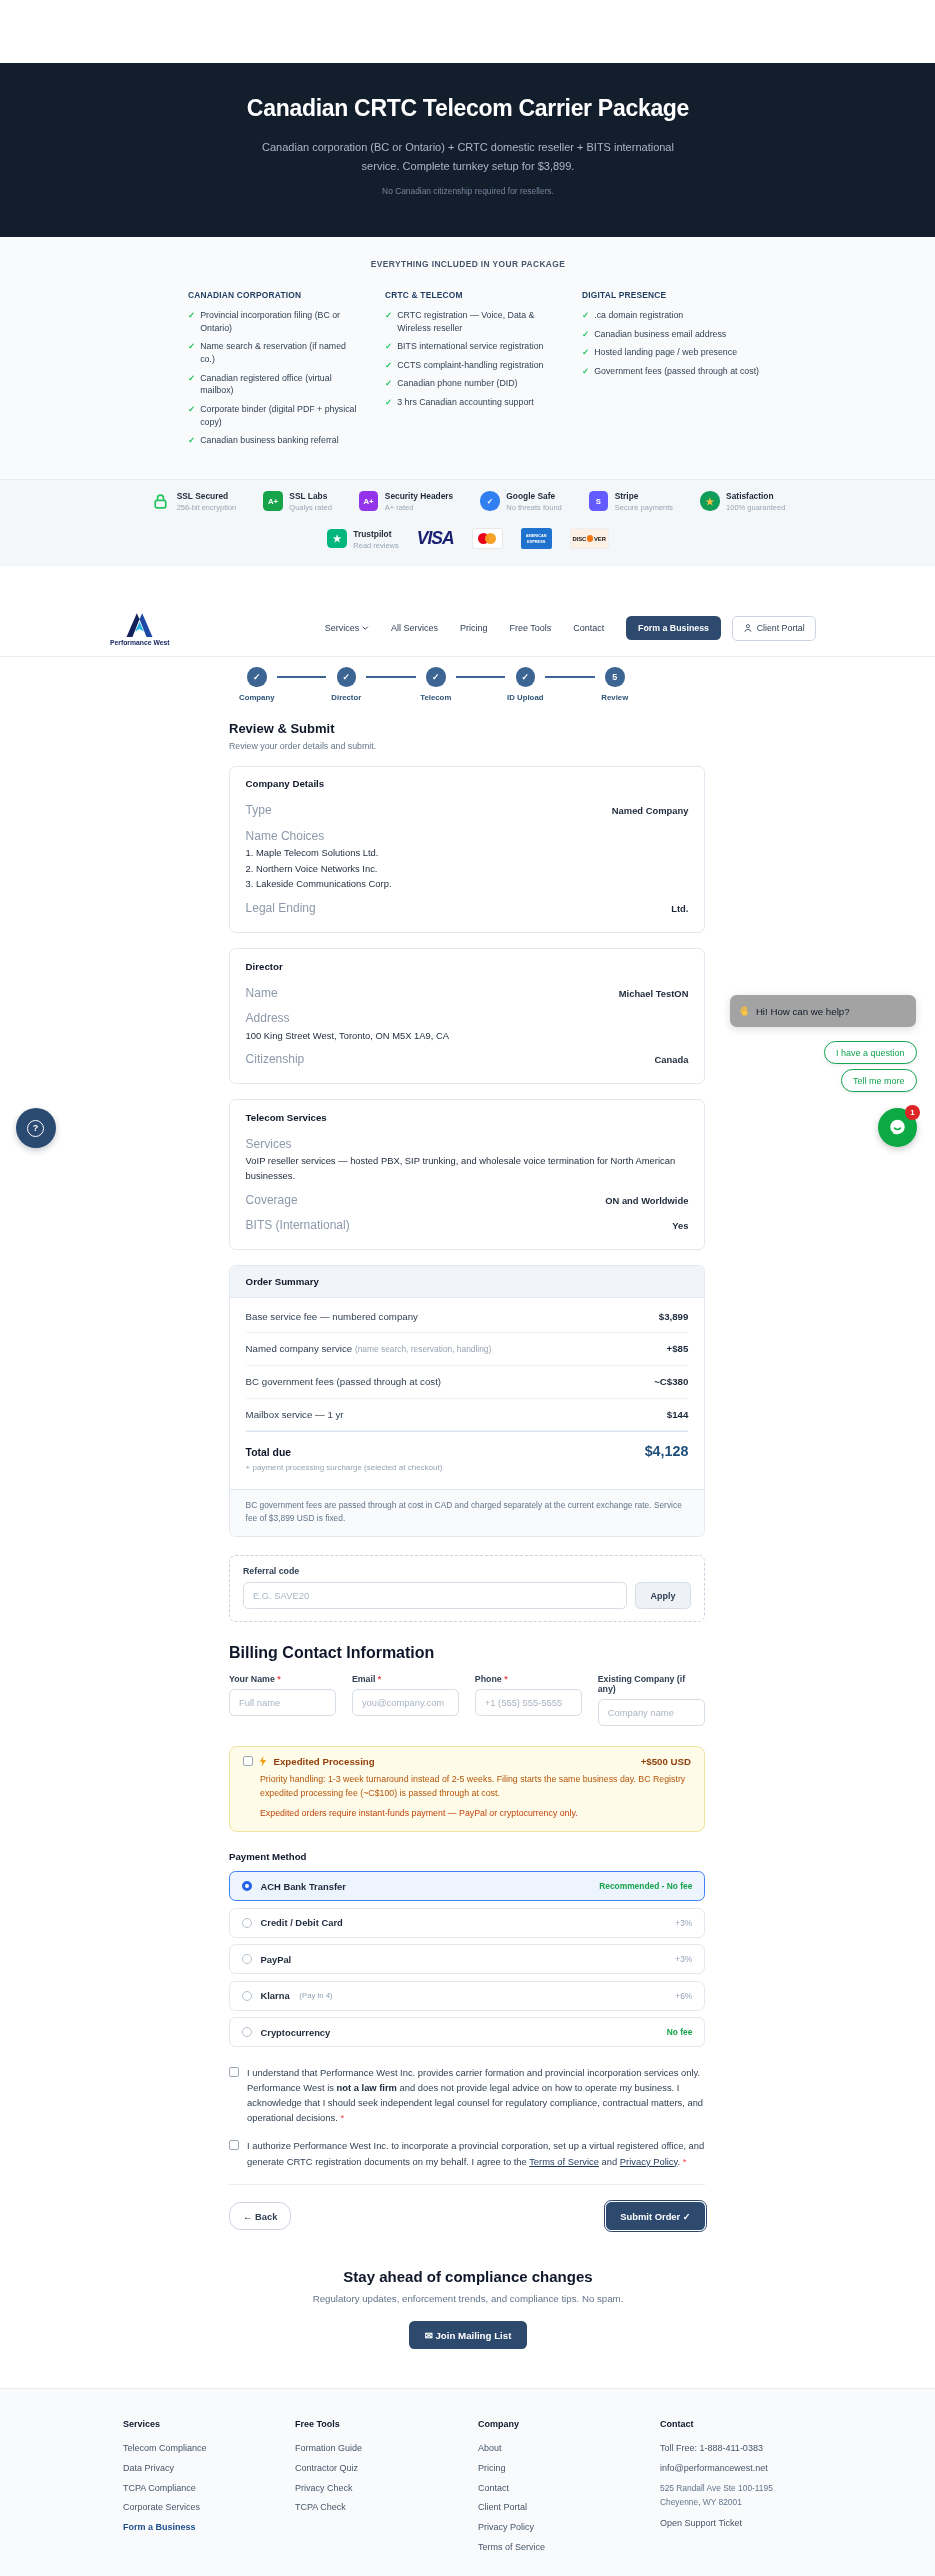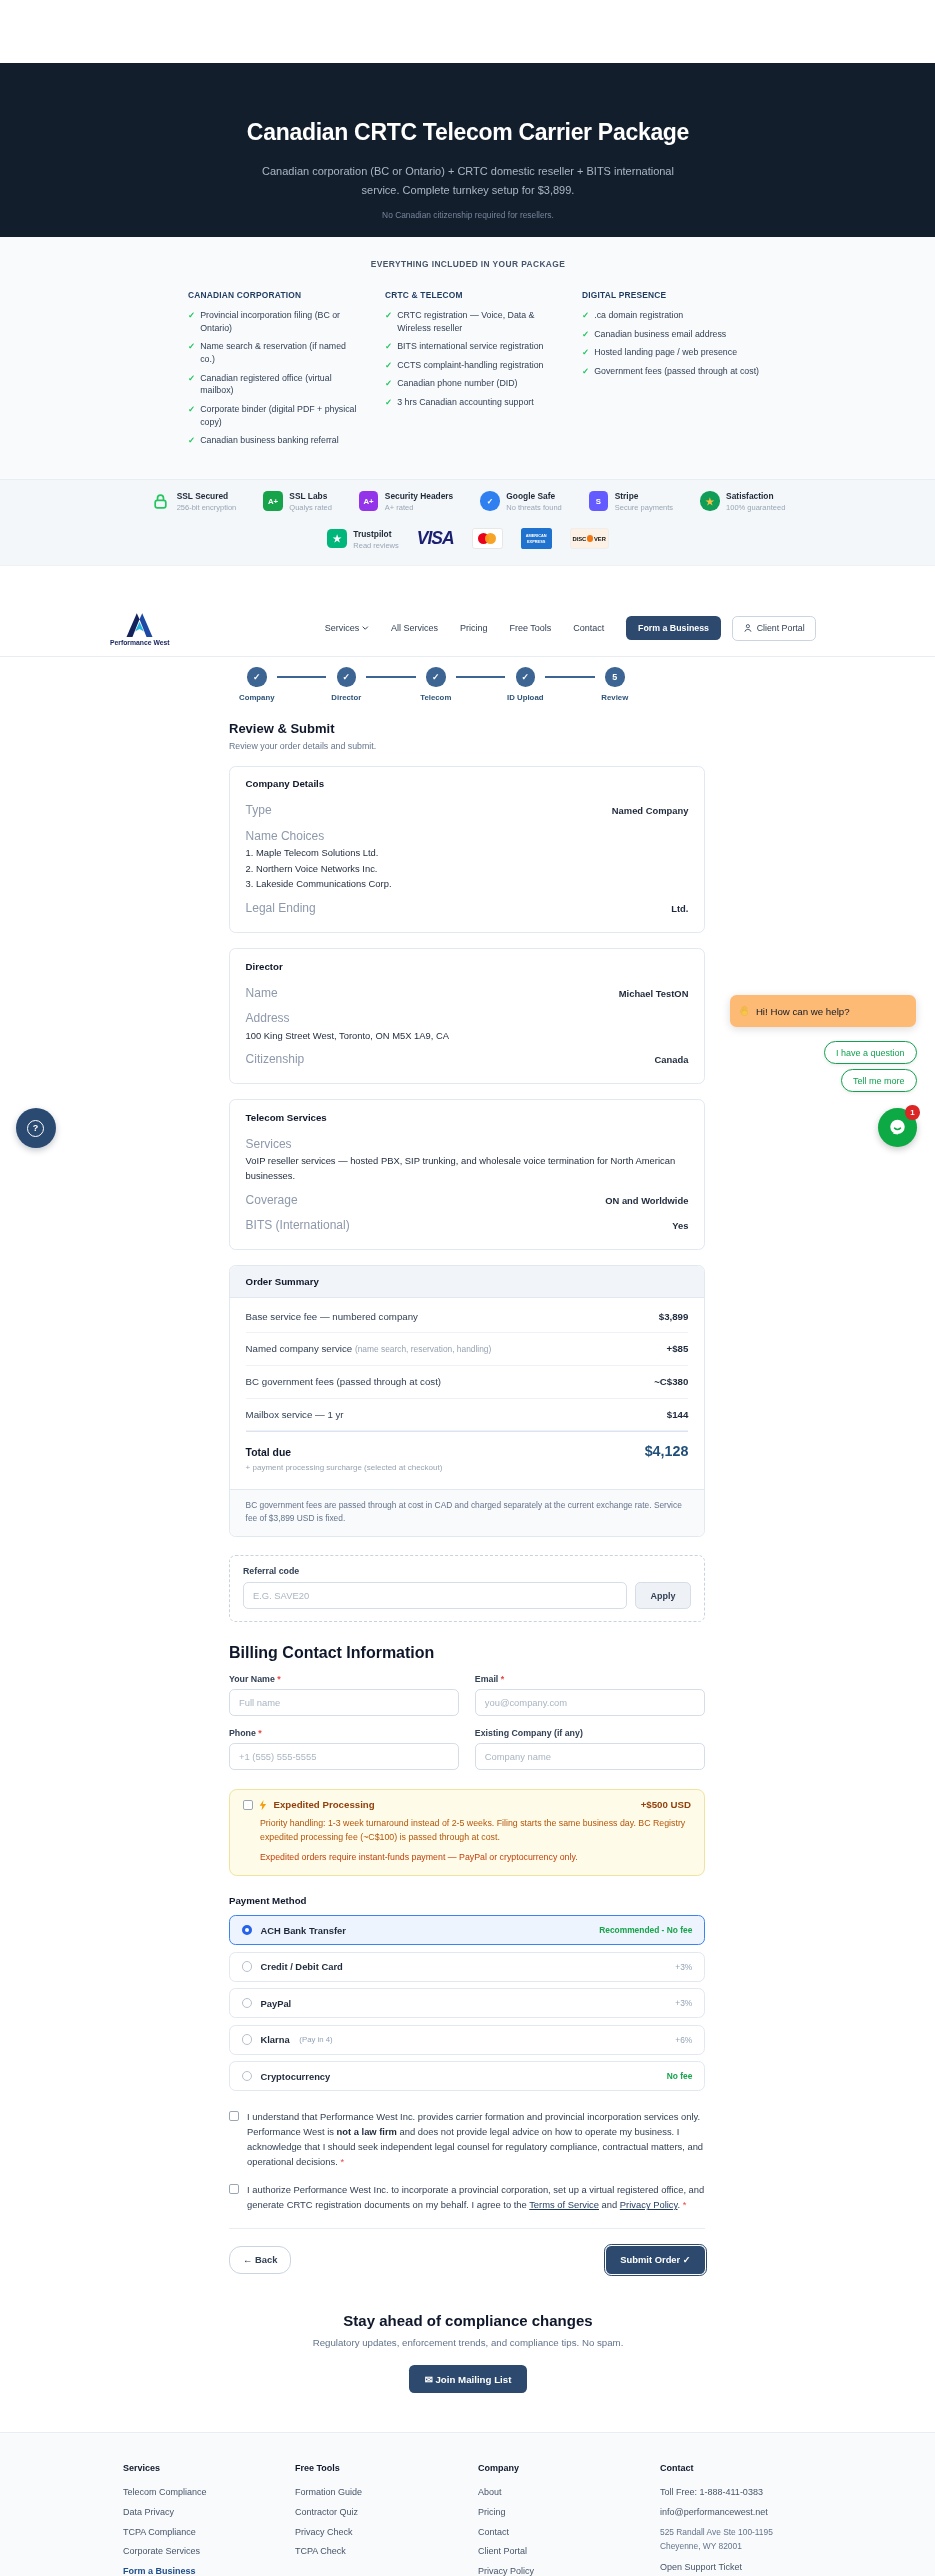--- a/index.html
+++ b/index.html
@@ -2,21 +2,21 @@
 <html style="font-size:10.4px"><head>
 <meta charset="utf-8">
 <style>
   * { margin:0; padding:0; box-sizing:border-box; }
   html,body { background:#ffffff; }
   body { font-family:"Liberation Sans", sans-serif; color:#1e293b; }
   .page { position:relative; width:936px; height:2576px; overflow:hidden; background:#fff; }
 
   
   .top-gap { height:63px; background:#fff; }
-  .hero { height:174px; background:#131e2d; text-align:center; padding-top:56px; }
+  .hero { height:174px; background:#131e2d; text-align:center; padding-top:32px; }
   .hero h1 { color:#ffffff; font-size:23px; font-weight:700; letter-spacing:-0.3px; }
   .hero .sub { width:416px; margin:15.6px auto 0; color:#a9b6c4; font-size:11px; line-height:1.8; }
   .hero .note { margin-top:9px; color:#76849a; font-size:8.4px; }
 
   
   .included { background:#f8fafc; padding:22px 0 26px; }
   .included .head { text-align:center; font-size:8.4px; font-weight:600; color:#475569; letter-spacing:0.4px; }
   .cols { display:grid; grid-template-columns:175px 175px 182px; column-gap:22px; margin-left:188px; margin-top:21px; }
   .col h4 { font-size:8.4px; font-weight:700; color:#1e3a5f; letter-spacing:0.2px; margin-bottom:9px; }
   .col ul { list-style:none; }
@@ -87,21 +87,21 @@
   
   .referral { border:1px dashed #c9d3df; border-radius:6.5px; padding:10.4px 13px 11.7px; margin:18px 0 22px; }
   .referral .rl { font-size:8.8px; font-weight:700; color:#334155; margin-bottom:6.5px; }
   .refrow { display:flex; gap:7.8px; }
   .tin { height:27px; border:0.6px solid #d5dde6; border-radius:5.2px; padding:0 9px; font-size:9.4px; color:#1e293b; font-family:inherit; width:100%; background:#fff; }
   .tin::placeholder { color:#aab5c2; }
   .applybtn { flex:0 0 56px; height:27px; background:#eef1f6; border:0.6px solid #d5dde6; border-radius:5.2px; font-size:9px; font-weight:600; color:#334155; font-family:inherit; }
 
   
   .bhead { font-size:16px; font-weight:700; color:#0f172a; margin-bottom:11.7px; }
-  .bgrid { display:grid; grid-template-columns:1fr 1fr; column-gap:15.6px; row-gap:11.7px; }
+  .bgrid { display:grid; grid-template-columns:1fr 1fr 1fr 1fr; column-gap:15.6px; row-gap:11.7px; }
   .field label { display:block; font-size:8.8px; font-weight:600; color:#334155; margin-bottom:5.2px; }
   .req { color:#ef4444; }
 
   
   .exped { margin-top:19.5px; background:#fefce8; border:1px solid #f0e3a0; border-radius:7.8px; padding:9px 13px 10.4px; }
   .exhead { display:flex; align-items:center; gap:6.5px; }
   .cbx { width:9.7px; height:9.7px; border:1px solid #9aa6b4; border-radius:1.9px; background:#fff; flex:0 0 auto; }
   .extitle { font-size:9.7px; font-weight:700; color:#92400e; }
   .exprice { margin-left:auto; font-size:9.7px; font-weight:700; color:#92400e; }
   .exbody { padding-left:17px; }
@@ -143,21 +143,21 @@
   .fgrid { display:grid; grid-template-columns:172px 183px 182px 1fr; }
   .fcol h5 { font-size:9px; font-weight:700; color:#0f172a; margin-bottom:14.3px; }
   .fcol .flink { display:block; font-size:9px; color:#475569; margin-bottom:9.7px; text-decoration:none; cursor:pointer; }
   .fcol .flink.accent { color:#1e4e8c; font-weight:600; }
   .fcol .flink.small { font-size:8.4px; color:#64748b; margin-bottom:4.5px; }
   .fcol .flink.mt { margin-top:10.4px; }
 
   
   .helpfab { position:absolute; left:15.6px; top:1108px; width:40px; height:40px; border-radius:50%; background:#2b4a72; box-shadow:0 2.6px 6.5px rgba(15,30,50,.25); display:flex; align-items:center; justify-content:center; }
   .helpfab .qring { width:17px; height:17px; border:1.3px solid #fff; border-radius:50%; color:#fff; font-size:9px; font-weight:700; display:flex; align-items:center; justify-content:center; }
-  .chatbubble { position:absolute; left:730px; top:995px; width:186px; height:32px; background:#fdba74; border-radius:6.5px; box-shadow:0 1.9px 9px rgba(0,0,0,.14); display:flex; align-items:center; gap:5.2px; padding:0 9px; font-size:9.7px; color:#111827; }
+  .chatbubble { position:absolute; left:730px; top:995px; width:186px; height:32px; background:#a3a3a3; border-radius:6.5px; box-shadow:0 1.9px 9px rgba(0,0,0,.14); display:flex; align-items:center; gap:5.2px; padding:0 9px; font-size:9.7px; color:#111827; }
   .chatbtn { position:absolute; right:19.5px; height:23px; background:#fff; border:1px solid #12a34f; color:#12a34f; border-radius:11.7px; font-size:9px; padding:0 11px; font-family:inherit; box-shadow:0 1.3px 3.9px rgba(0,0,0,.08); }
   .chatbtn.b1 { top:1041px; }
   .chatbtn.b2 { top:1069px; }
   .launcher { position:absolute; left:878px; top:1108px; width:39px; height:39px; border-radius:50%; background:#0ca944; box-shadow:0 2.6px 7.8px rgba(0,0,0,.22); display:flex; align-items:center; justify-content:center; }
   .launcher .nbadge { position:absolute; top:-2.6px; right:-2.6px; width:14.3px; height:14.3px; border-radius:50%; background:#dc2626; color:#fff; font-size:7.8px; font-weight:700; display:flex; align-items:center; justify-content:center; }
 </style>
 </head>
 <body>
 
 <div class="page">

